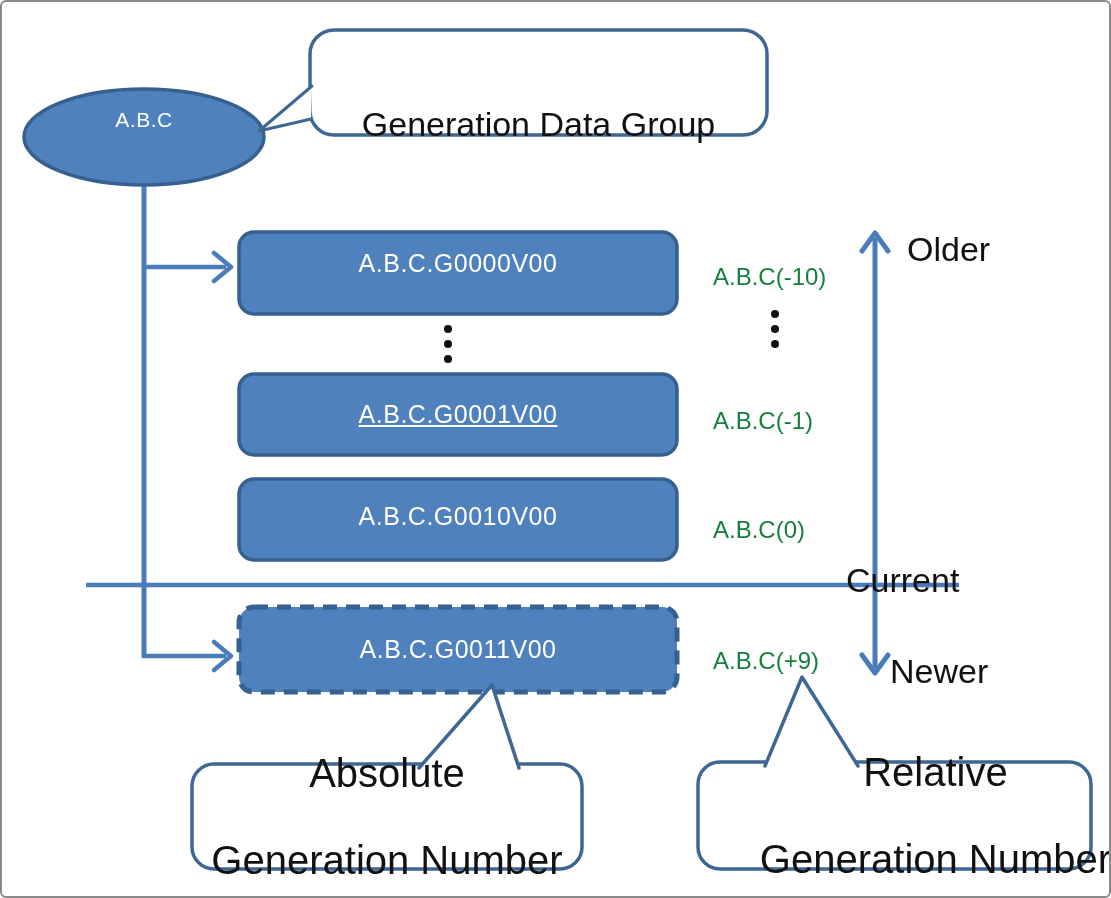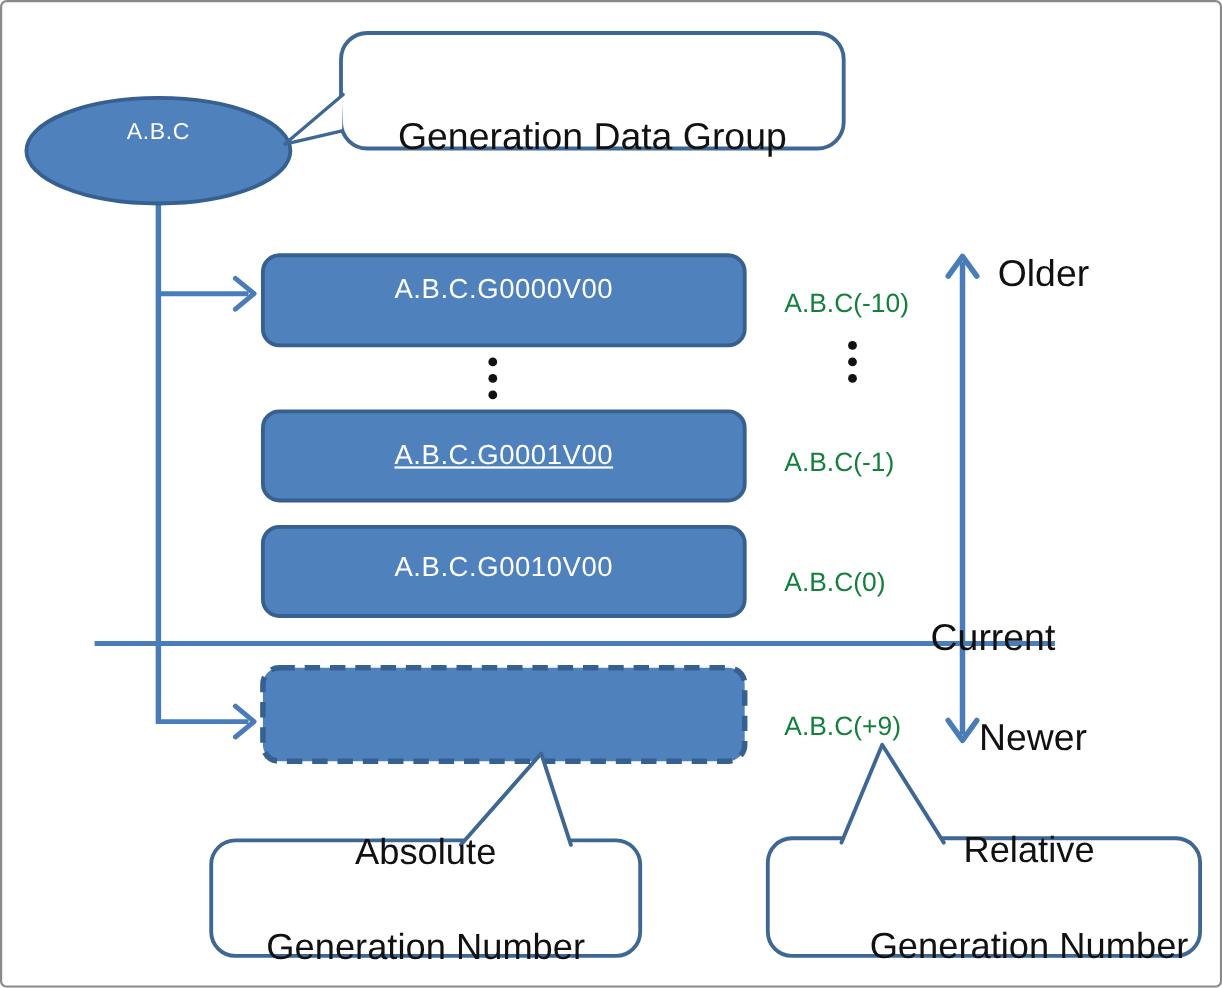--- a/index.html
+++ b/index.html
@@ -20,21 +20,21 @@
   .rel1{left:711px;top:261px;}
   .rel2{left:711px;top:405px;}
   .rel3{left:711px;top:514px;}
   .rel4{left:711px;top:645px;}
   .axis{position:absolute;font-size:34px;color:#111111;white-space:nowrap;}
   .older{left:888px;top:228px;margin-left:17px;}
   .current{left:844px;top:511px;margin-top:48px;}
   .newer{left:888px;top:650px;}
   .callout-top-text{left:308px;top:28px;width:457px;height:105px;font-size:34px;color:#111111;margin-top:42px;}
   .callout-two{position:absolute;display:flex;flex-direction:column;align-items:center;justify-content:center;
-    font-size:33px;color:#111111;line-height:41px;text-align:center;gap:46px;}
+    font-size:40px;color:#111111;line-height:41px;text-align:center;gap:46px;}
   .callout-abs{left:190px;top:762px;width:390px;height:105px;}
   .callout-rel{left:696px;top:760px;width:393px;height:107px;padding-left:41px;}
   .dots{position:absolute;display:flex;flex-direction:column;align-items:center;gap:7px;}
   .dots i{display:block;width:8px;height:8px;border-radius:50%;background:#111111;}
   .dots1{left:442px;top:323px;}
   .dots2{left:769px;top:308px;}
 </style>
 </head>
 <body>
 
@@ -66,20 +66,21 @@
     <path d="M763,764 L800,675 L856,764" fill="#ffffff" stroke-width="3.5" stroke-linecap="round" stroke-linejoin="round" stroke="#3E6793"></path>
   </svg>
 
   <div class="t shape-label ellipse-label">A.B.C</div>
 
   <div class="t callout-top-text">Generation Data Group</div>
 
   <div class="t shape-label box1">A.B.C.G0000V00</div>
   <div class="t shape-label box2">A.B.C.G0001V00</div>
   <div class="t shape-label box3">A.B.C.G0010V00</div>
+  <div class="t shape-label box4">A.B.C.G0011V00</div>
 
   <div class="rel rel1">A.B.C(-10)</div>
   <div class="rel rel2">A.B.C(-1)</div>
   <div class="rel rel3">A.B.C(0)</div>
   <div class="rel rel4">A.B.C(+9)</div>
 
   <div class="dots dots1">
     <i></i>
       <i></i>
       <i></i>

